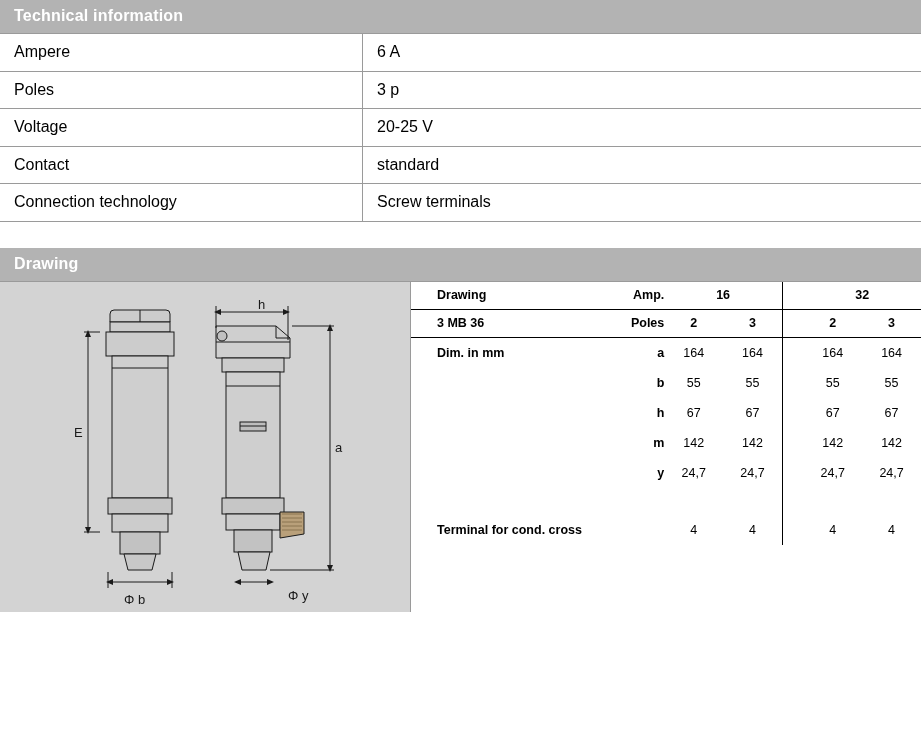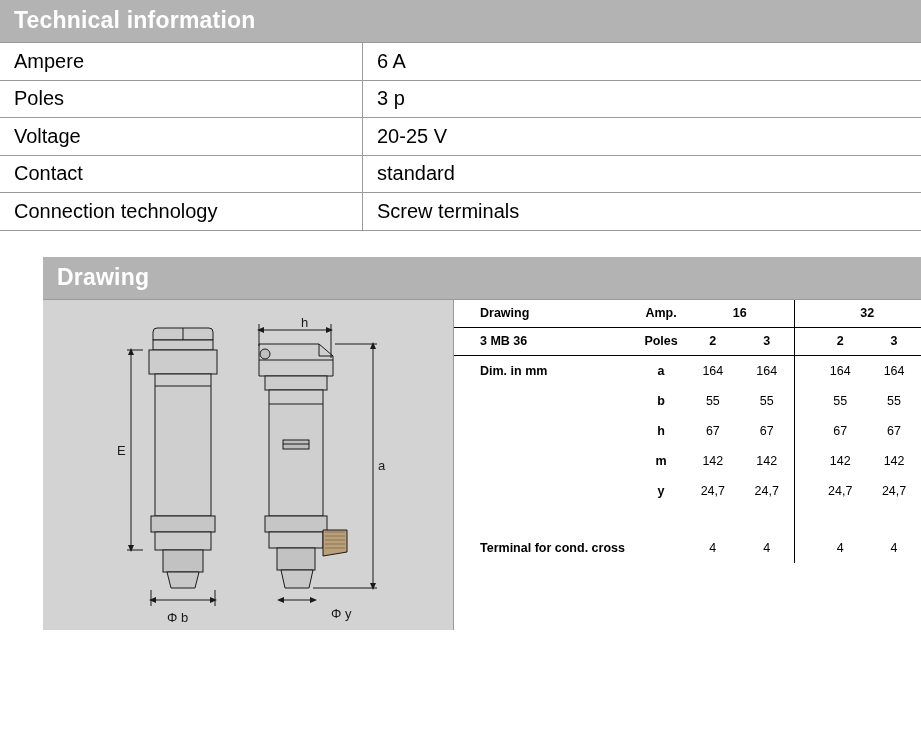--- a/index.html
+++ b/index.html
@@ -18,37 +18,37 @@
   .page {
     width: 921px;
     height: 754px;
     position: relative;
   }
 
   
   .section-header {
     background: #b3b3b3;
     color: #ffffff;
-    font-size: 23px;
+    font-size: 16px;
     font-weight: bold;
     padding: 7px 0 8px 14px;
     letter-spacing: 0.2px;
   }
 
   .tech-table {
     border-collapse: collapse;
     width: 921px;
     table-layout: fixed;
   }
   .tech-table tr {
     height: 37.5px;
   }
   .tech-table td {
     border-bottom: 1px solid #9a9a9a;
-    font-size: 20px;
+    font-size: 16px;
     vertical-align: middle;
     padding: 0 0 0 14px;
     background: #ffffff;
   }
   .tech-table td.label {
     width: 348px;
     border-right: 1px solid #9a9a9a;
   }
   .tech-table tr:first-child td {
     border-top: 1px solid #9a9a9a;
@@ -56,21 +56,20 @@
 
   .gap {
     height: 26px;
     background: #ffffff;
   }
 
   
   .drawing-wrap {
     position: relative;
     background: #f97316;
-    margin-left: 43px;
   }
   .drawing-body {
     display: flex;
     border-top: 1px solid #9a9a9a;
     height: 330px;
     background: #d9d9d9;
   }
   .drawing-left {
     width: 410px;
     background: #d3d3d3;
@@ -98,21 +97,21 @@
     height: 27px;
     font-weight: bold;
   }
   .dim-table td.rowlabel {
     text-align: left;
     padding-left: 26px;
     width: 150px;
   }
   .dim-table td.symbol {
     width: 48px;
-    text-align: center;
+    text-align: right;
   }
   .dim-table td.val {
     width: 52px;
     font-weight: normal;
   }
   .dim-table td.val.b {
     font-weight: bold;
   }
   .dim-table td.spacer {
     width: 18px;

